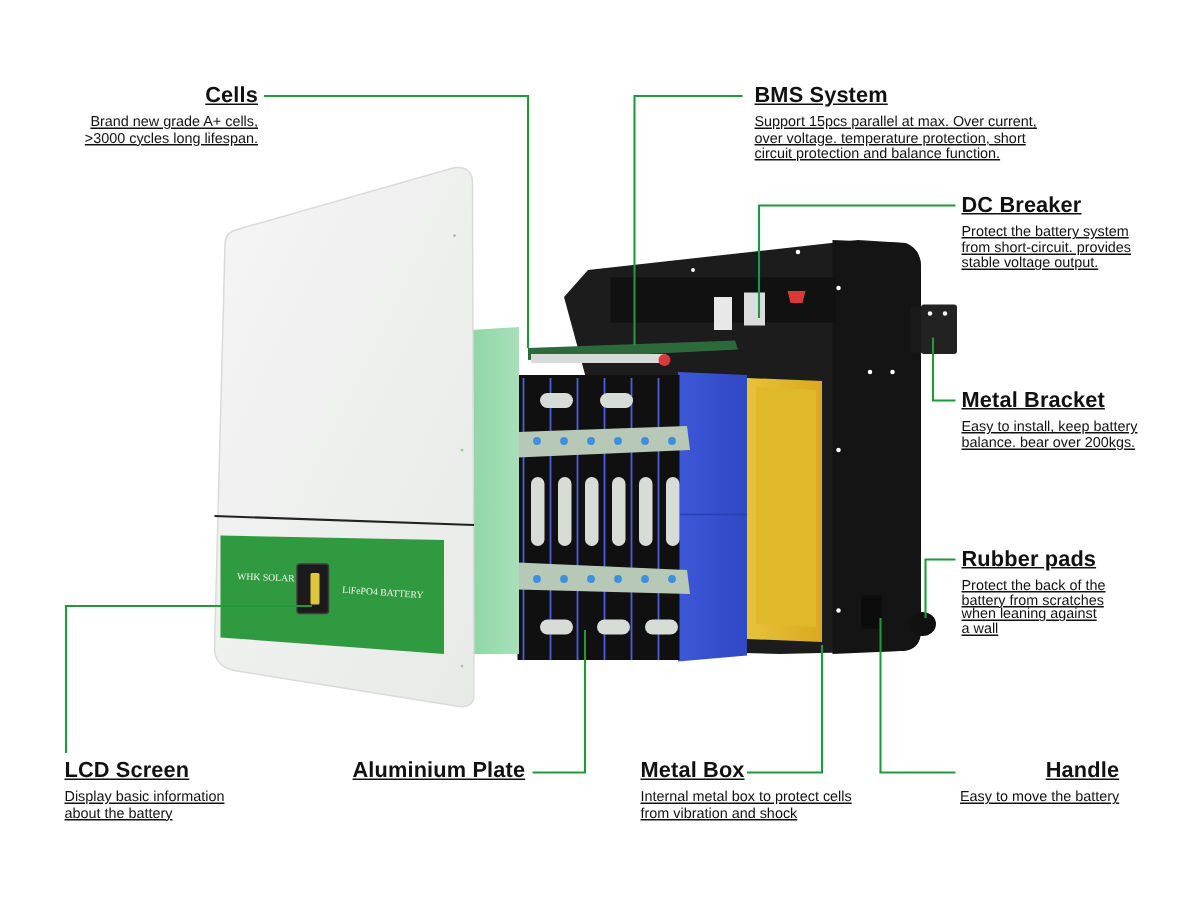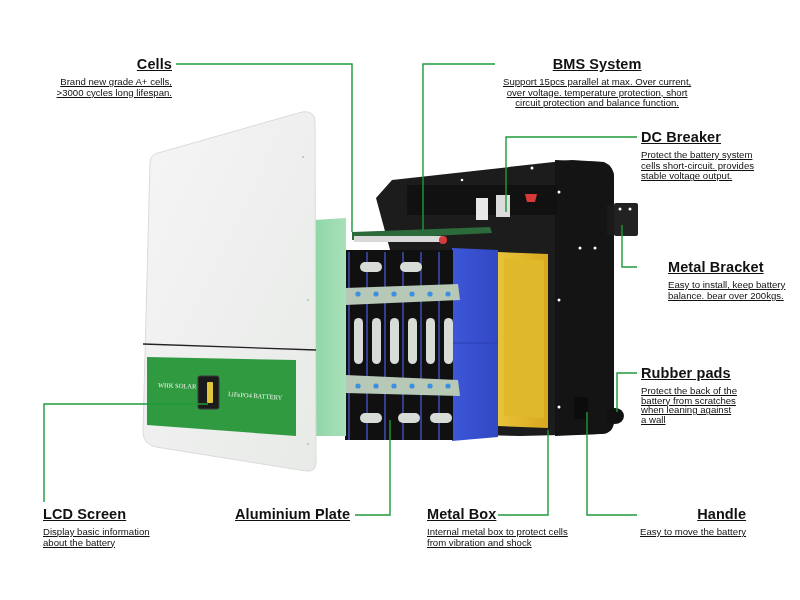--- a/index.html
+++ b/index.html
@@ -153,35 +153,35 @@
 
 <div class="panel-text" style="left:158px; top:382px; transform:rotate(2deg); font-size:6.5px;">WHK SOLAR</div>
 <div class="panel-text" style="left:228px; top:392px; transform:rotate(4deg); font-size:6.5px;">LiFePO4 BATTERY</div>
 
 <div class="callout right-align" style="right:628px; top:56px;">
   <h3>Cells</h3>
   <p>Brand new grade A+ cells,
 &gt;3000 cycles long lifespan.</p>
 </div>
 
-<div class="callout" style="left:503px; top:56px;text-align:center;">
+<div class="callout" style="left:503px; top:56px;">
   <h3>BMS System</h3>
   <p>Support 15pcs parallel at max. Over current,
 over voltage. temperature protection, short
 circuit protection and balance function.</p>
 </div>
 
 <div class="callout" style="left:641px; top:129px;">
   <h3>DC Breaker</h3>
   <p>Protect the battery system
-cells short-circuit. provides
+from short-circuit. provides
 stable voltage output.</p>
 </div>
 
-<div class="callout" style="left:641px; top:259px;margin-left:27px;">
+<div class="callout" style="left:641px; top:259px;">
   <h3>Metal Bracket</h3>
   <p>Easy to install, keep battery
 balance. bear over 200kgs.</p>
 </div>
 
 <div class="callout" style="left:641px; top:365px;">
   <h3>Rubber pads</h3>
   <p style="line-height:9.6px;">Protect the back of the
 battery from scratches
 when leaning against

